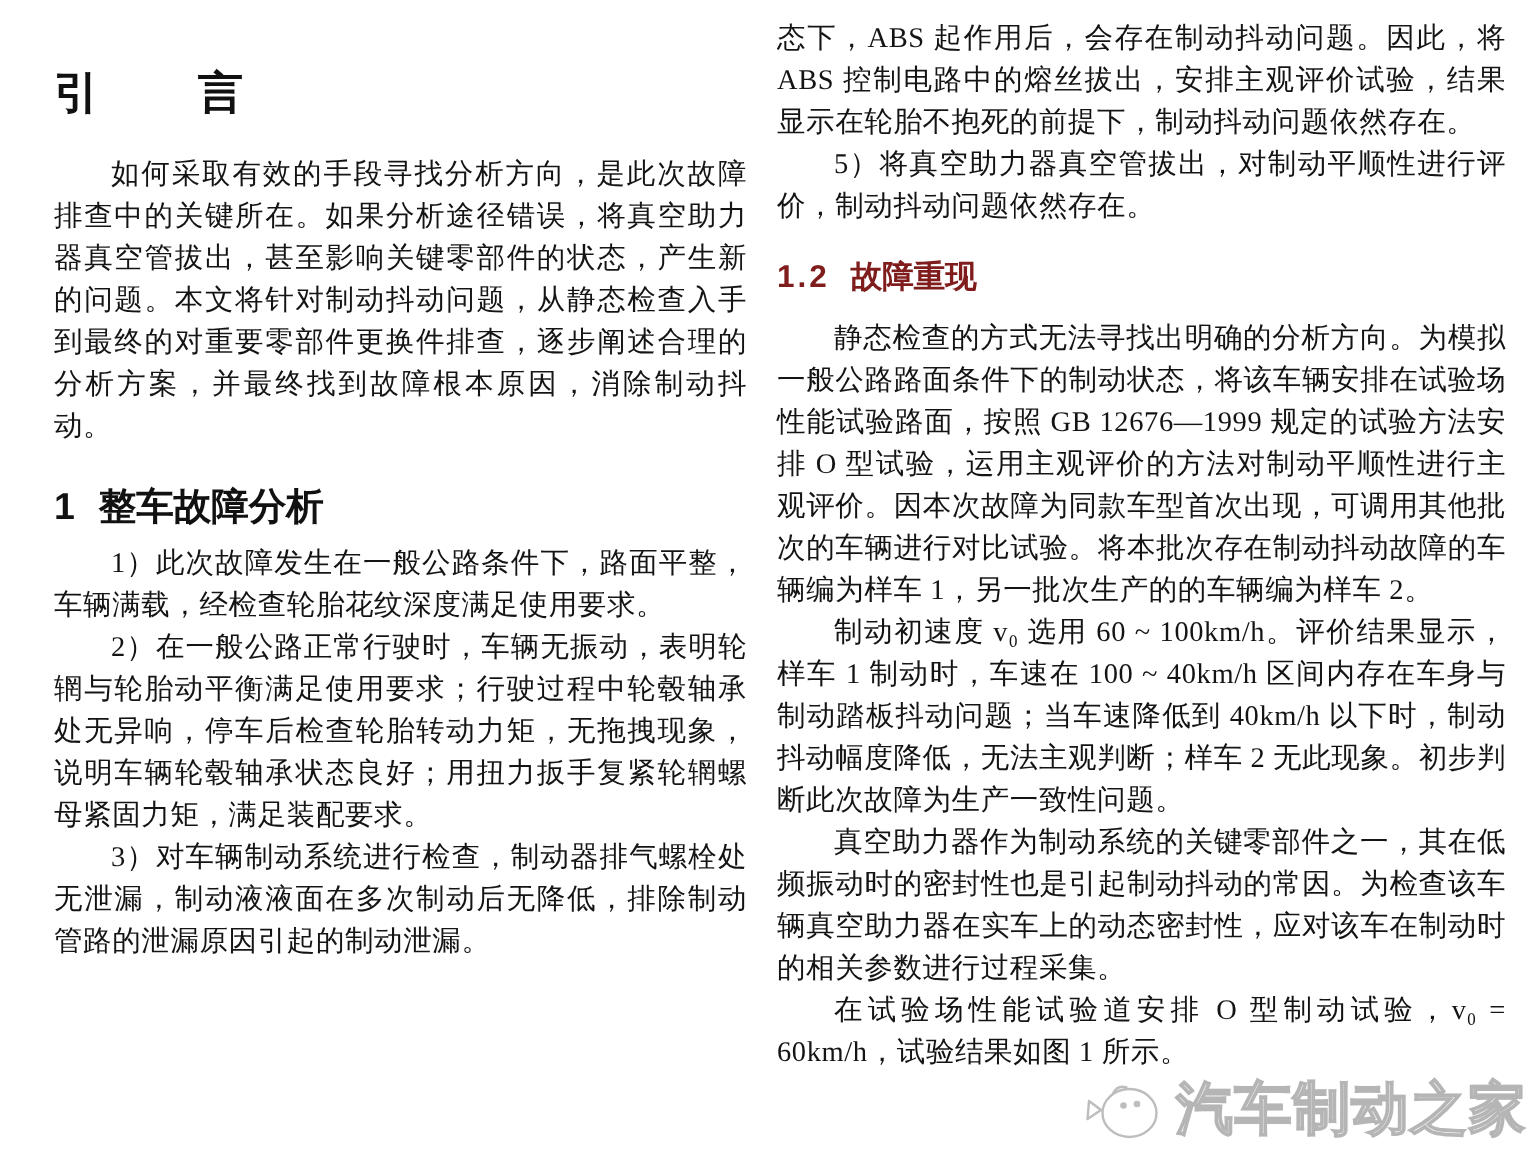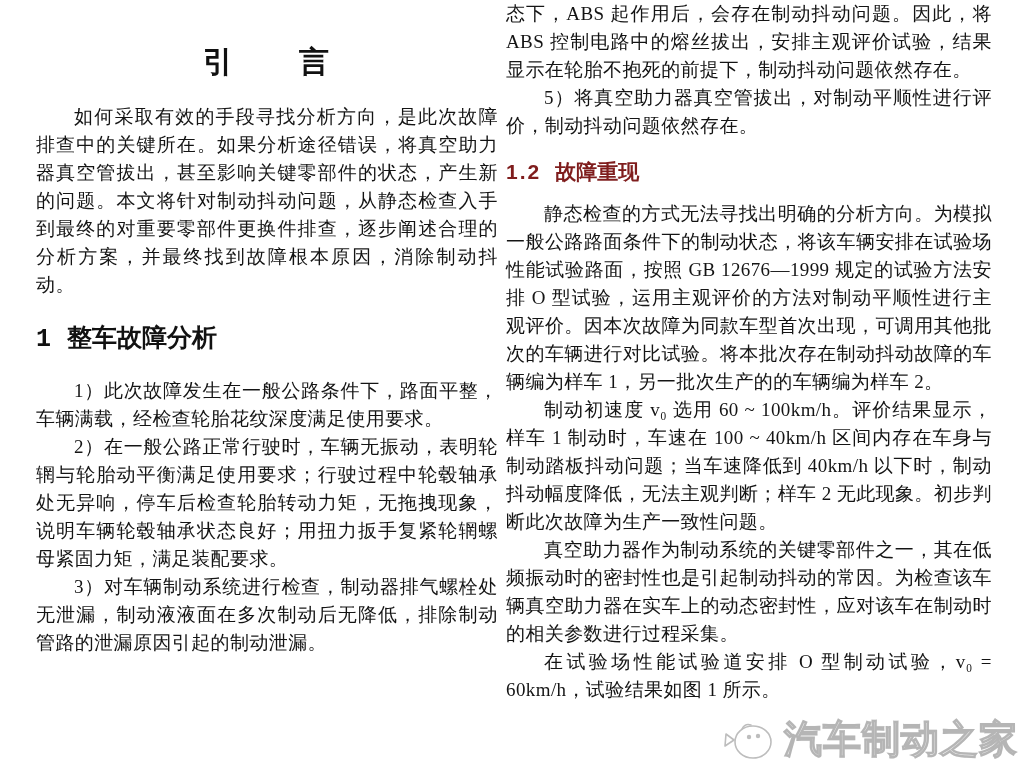--- a/index.html
+++ b/index.html
@@ -14,44 +14,44 @@
     background: #ffffff;
     overflow: hidden;
     color: #141414;
     font-family: "Liberation Serif", "DejaVu Serif", serif;
   }
   .col {
     position: absolute;
     top: 0;
   }
   .col-left  { left: 36px;  width: 462px; }
-  .col-right { left: 506px; width: 486px; }
+  .col-right { left: 518px; width: 486px; padding-top: 12px; }
 
   .doc-title {
     margin: 42px 0 20px 0;
     font-family: "Liberation Sans", "DejaVu Sans", sans-serif;
     font-weight: 700;
     font-size: 30px;
-    text-align: center;
+    text-align: left;
     letter-spacing: 2px;
     color: #111111;
   }
   p.body {
     margin: 0;
     font-size: 19px;
     line-height: 28px;
     text-align: justify;
     text-align-last: left;
     letter-spacing: 0.4px;
   }
   p.indent { text-indent: 2em; }
 
   h2.sec {
-    margin: 22px 0 23px 0;
-    font-family: Liberation Mono, monospace;
+    margin: 22px 0 8px 0;
+    font-family: Liberation Sans, sans-serif;
     font-weight: 700;
     font-size: 25px;
     color: #111111;
   }
   h2.sec .sec-num { margin-right: 16px; }
 
   h3.subsec {
     margin: 18px 0 14px 0;
     font-family: "Liberation Sans", "DejaVu Sans", sans-serif;
     font-weight: 700;

